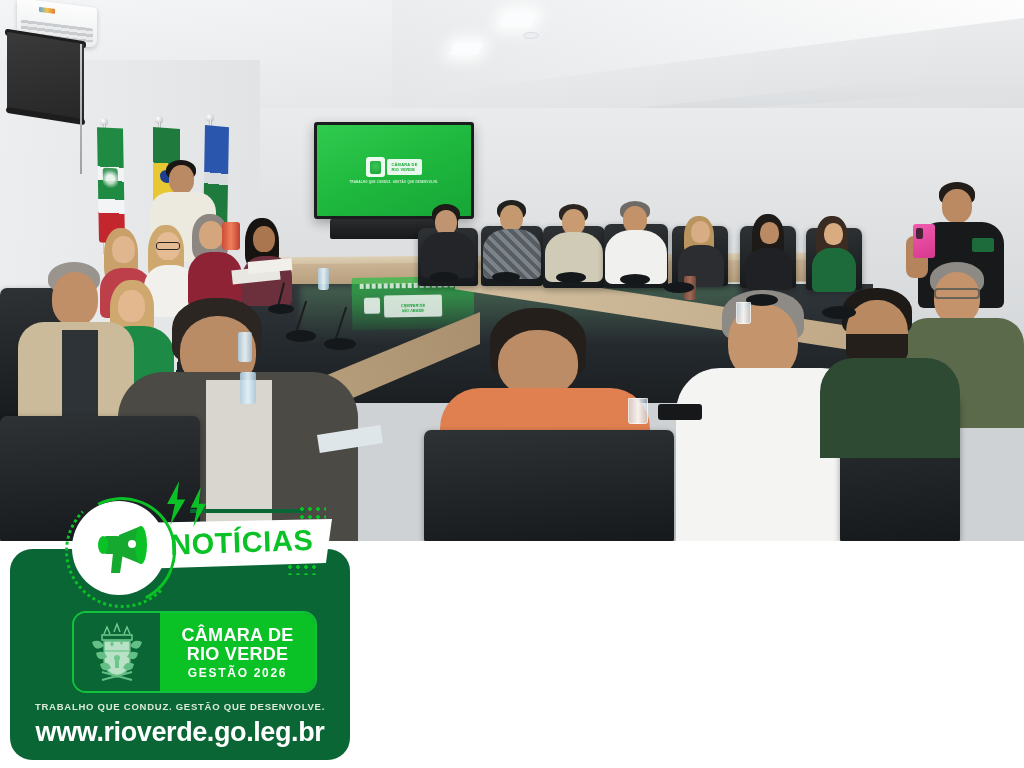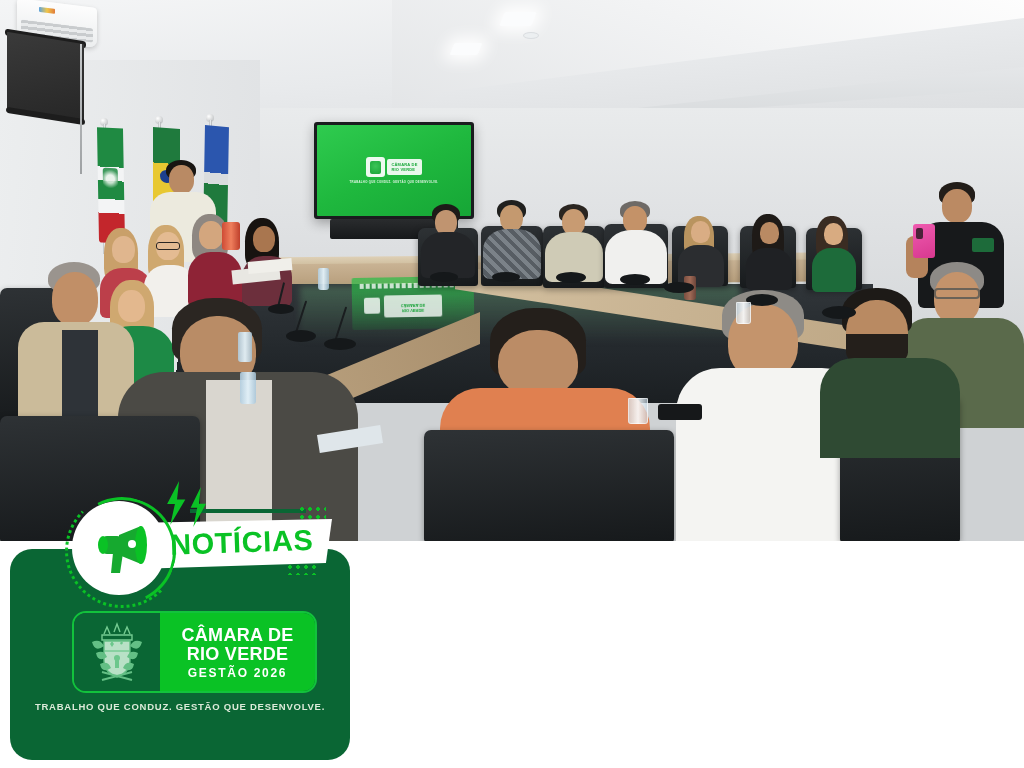--- a/index.html
+++ b/index.html
@@ -492,16 +492,17 @@
           </svg>
         </div>
         <div class="logo-text-cell">
           <div class="logo-line">CÂMARA DE</div>
           <div class="logo-line">RIO VERDE</div>
           <div class="logo-gestao">GESTÃO 2026</div>
         </div>
       </div>
 
       <div class="slogan">TRABALHO QUE CONDUZ. GESTÃO QUE DESENVOLVE.</div>
+      <div class="site">www.rioverde.go.leg.br</div>
     </div>
 
   </div>
 </div>
 
 </body></html>

